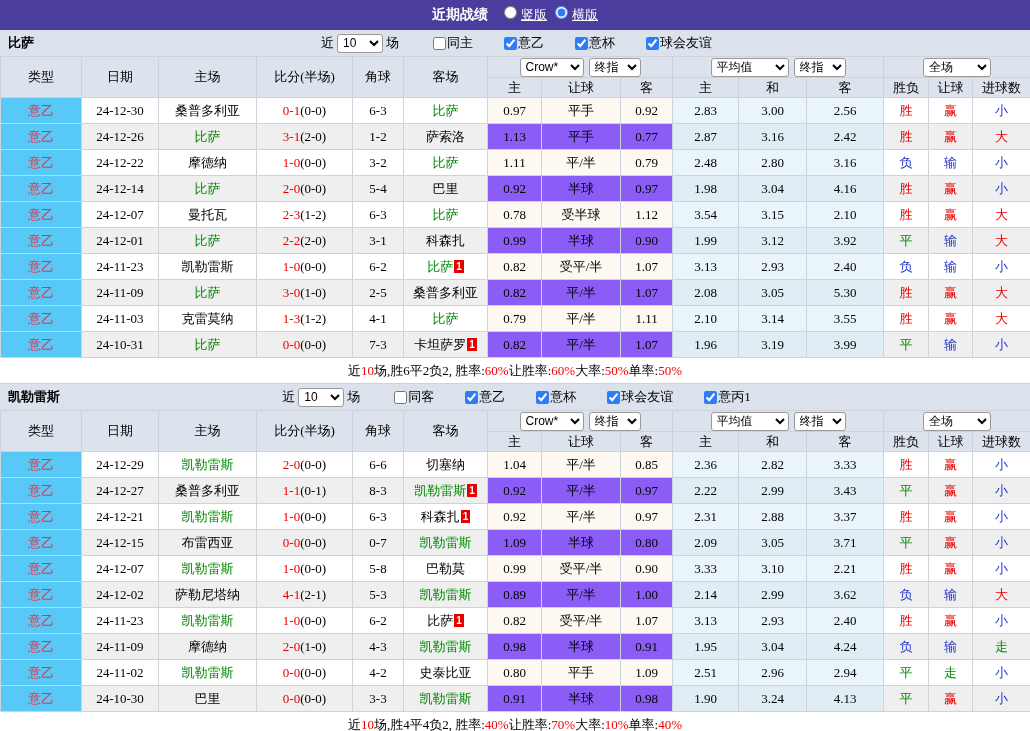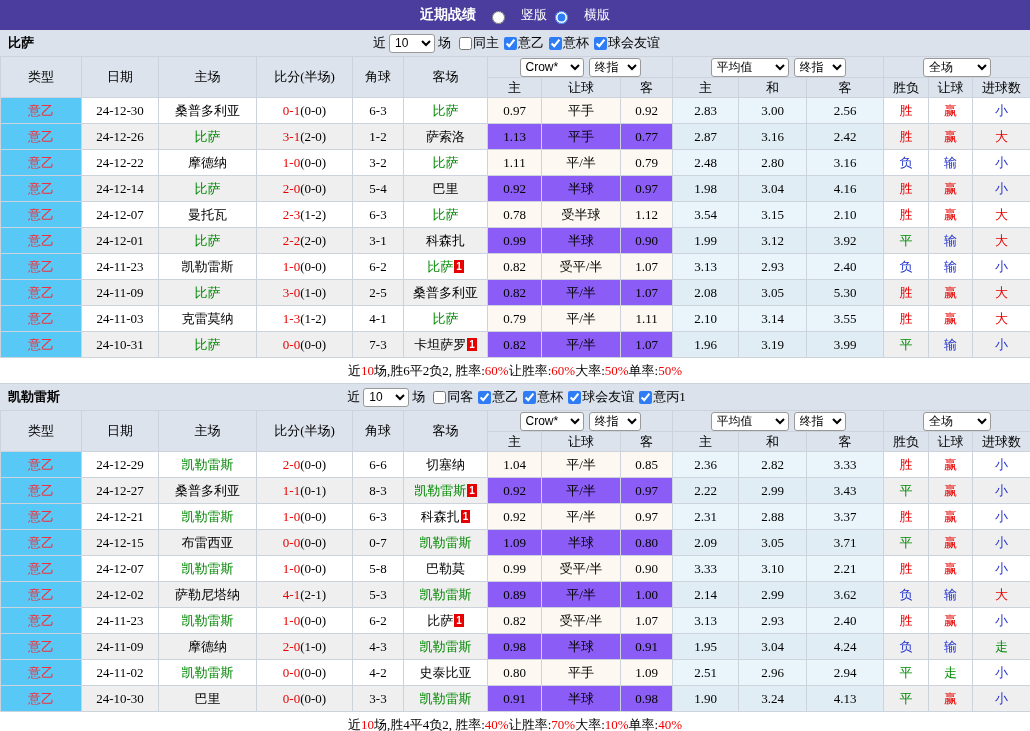--- a/index.html
+++ b/index.html
@@ -8,35 +8,35 @@
     width:1030px; height:731px; overflow:hidden; background:#fff;
     font-family:"Liberation Serif", serif; font-size:13px; color:#000;
   }
   
   .topbar {
     height:30px; background:#4b3d9e; color:#fff;
     display:flex; align-items:center; justify-content:center; gap:8px;
     font-family:"Liberation Sans", sans-serif;
   }
   .topbar .title { font-weight:bold; font-size:14px; margin-right:8px; }
-  .topbar label { display:inline-flex; align-items:flex-end; gap:16px; font-size:13px; cursor:pointer; }
+  .topbar label { display:inline-flex; align-items:flex-start; gap:4px; font-size:13px; cursor:pointer;text-decoration:underline; }
   input[type=radio], input[type=checkbox] { accent-color:#2f7df6; margin:0; }
   input[type=radio] { width:13px; height:13px; }
   input[type=checkbox] { width:13px; height:13px; margin-left:5px; margin-right:1px; }
 
   
   .filter-row {
     position:relative; height:26px; background:#dbe2ec;
     display:flex; align-items:center; justify-content:center;
   }
   .team-name { position:absolute; left:8px; font-weight:bold; font-size:13px; }
   .filter-controls { display:inline-flex; align-items:center; }
   .filter-controls .lbl { margin:0 3px; }
   .cb-group { display:inline-flex; align-items:center; }
-  .cb-group label { display:inline-flex; align-items:center; cursor:pointer; }
+  .cb-group label { display:inline-flex; align-items:center; cursor:pointer;margin-left:26px; }
   select {
     font-family:"Liberation Sans", sans-serif; font-size:12px; height:19px;
     background:#fff; border:1px solid #999; border-radius:3px; padding:0 1px;
   }
   .sel-games { width:46px; }
   .sel-crow  { width:64px; }
   .sel-zz    { width:52px; }
   .sel-avg   { width:78px; }
   .sel-full  { width:68px; }
 

